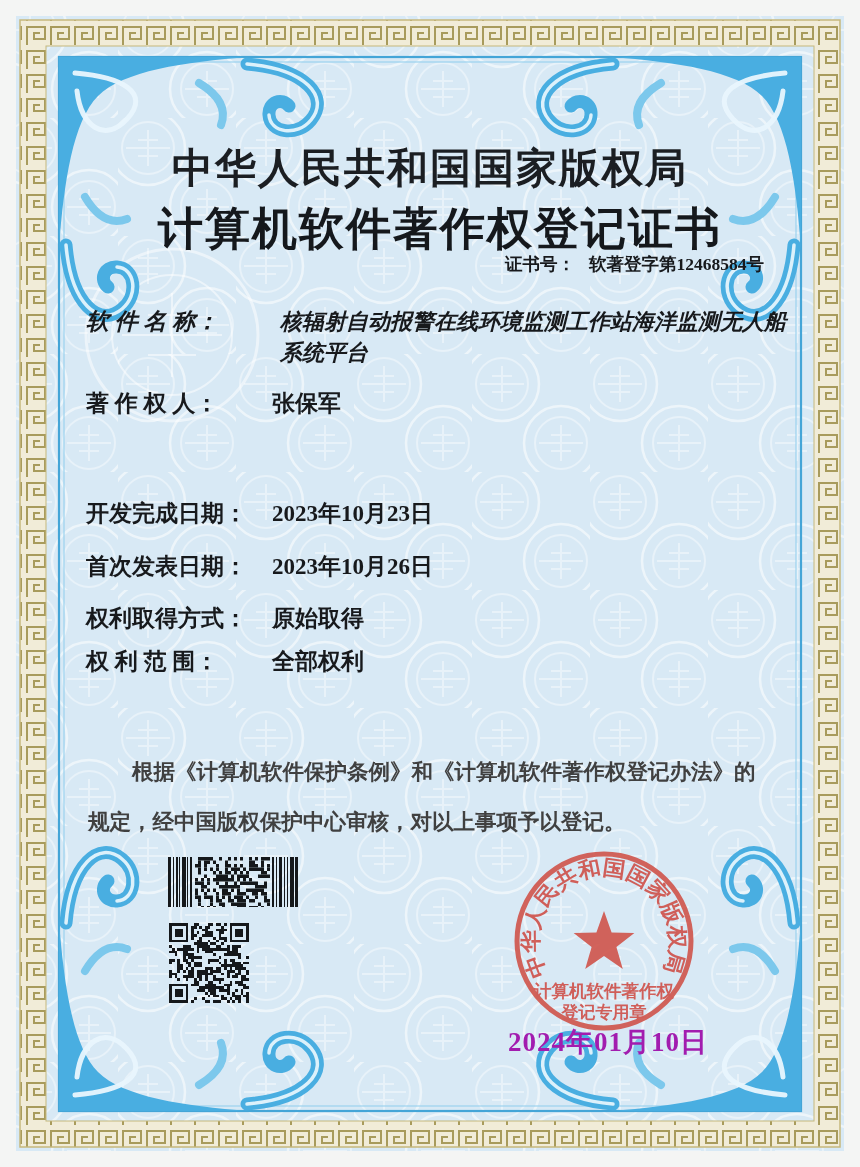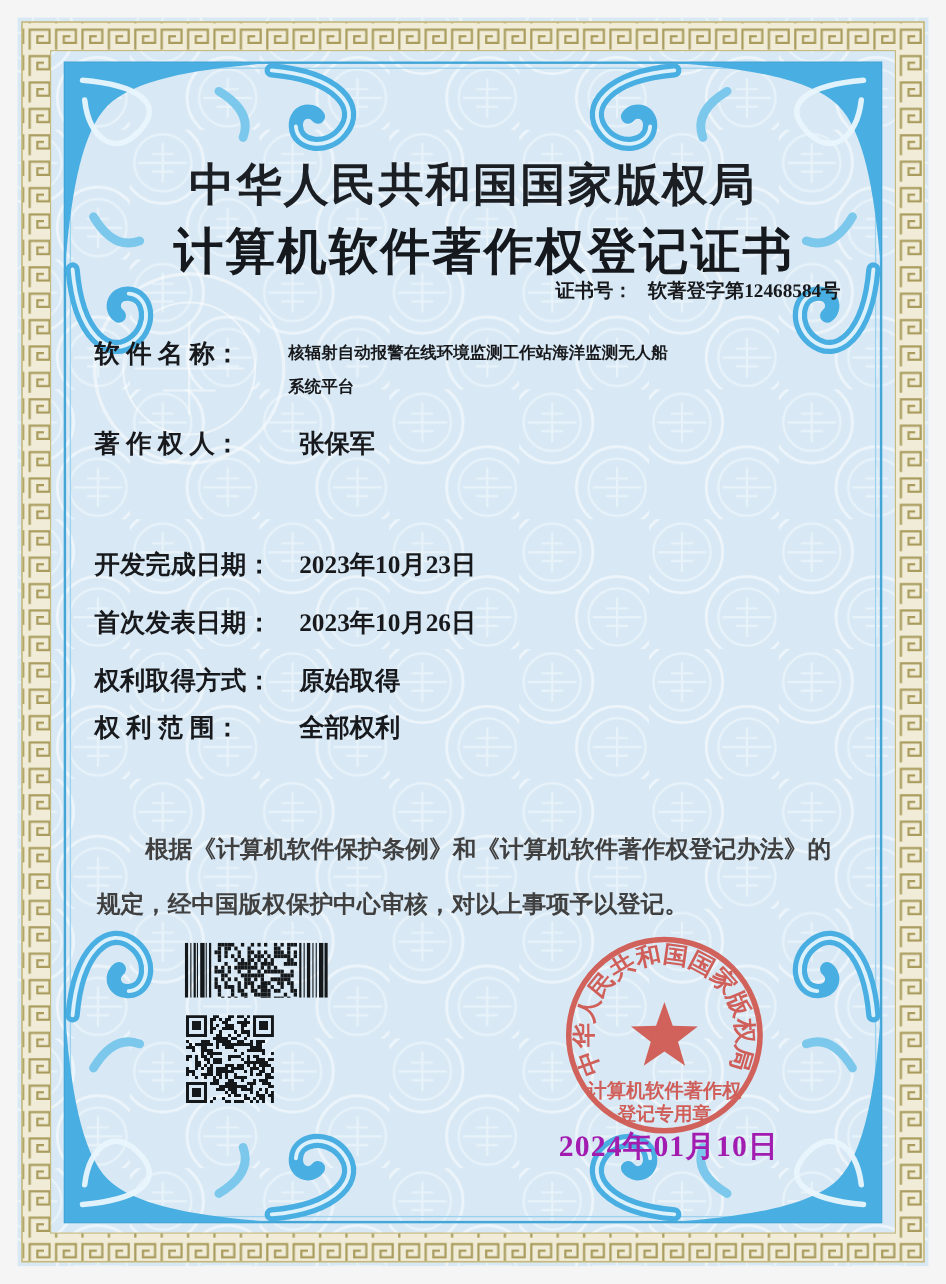--- a/index.html
+++ b/index.html
@@ -19,23 +19,23 @@
     font-size:45px; font-weight:700; letter-spacing:2px; color:#15181c;padding-left:20px;
   }
   .cert-no {
     position:absolute; top:252px; right:96px;
     font-size:17.5px; font-weight:700; color:#17191c;
   }
   .cert-no .cl { margin-right:14px; }
   .row { position:absolute; left:86px; display:flex; align-items:flex-start; color:#17191c; font-weight:700; }
   .lbl { width:164px; white-space:pre; font-size:23px; flex:none; }
   .val { margin-left:22px; font-size:23px; white-space:pre; }
-  .val-lines { margin-left:12px; font-size:15px; line-height:31px; }
+  .val-lines { margin-left:30px; font-size:22px; line-height:31px; }
   .val-lines div { white-space:pre; }
-  .row-name  { top:306px; }
+  .row-name  { top:306px;font-style:italic; }
   .row-owner { top:388px; }
   .row-dev   { top:498px; }
   .row-pub   { top:551px; }
   .row-acq   { top:603px; }
   .row-scope { top:646px; }
   .row-reg   { top:696px; }
   .statement {
     position:absolute; left:88px; top:747px; color:#404040;
     font-size:21.5px; font-weight:700; line-height:50px;
   }

